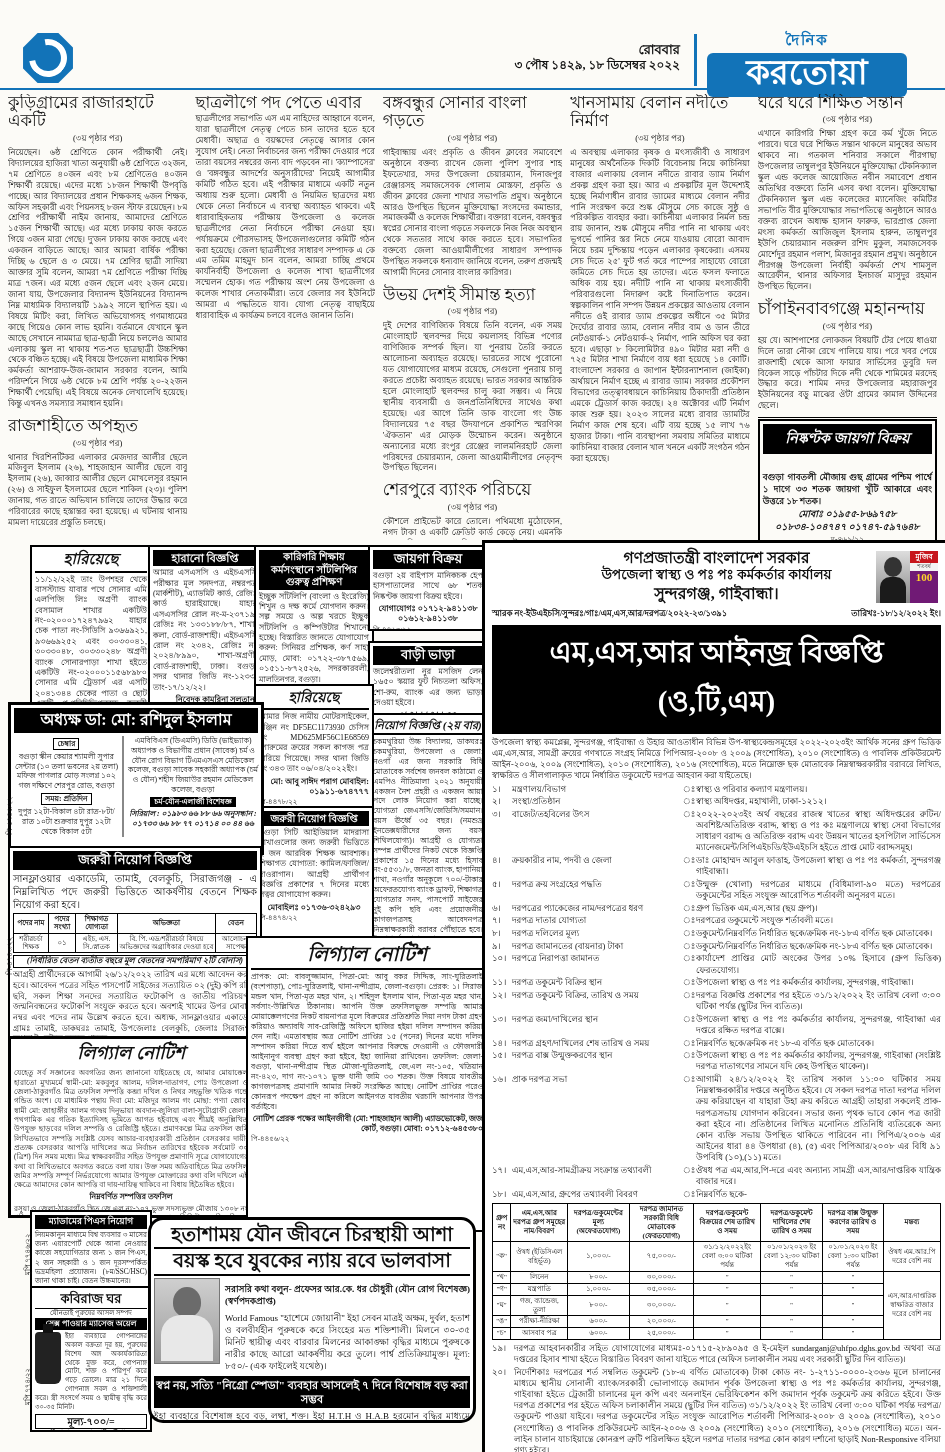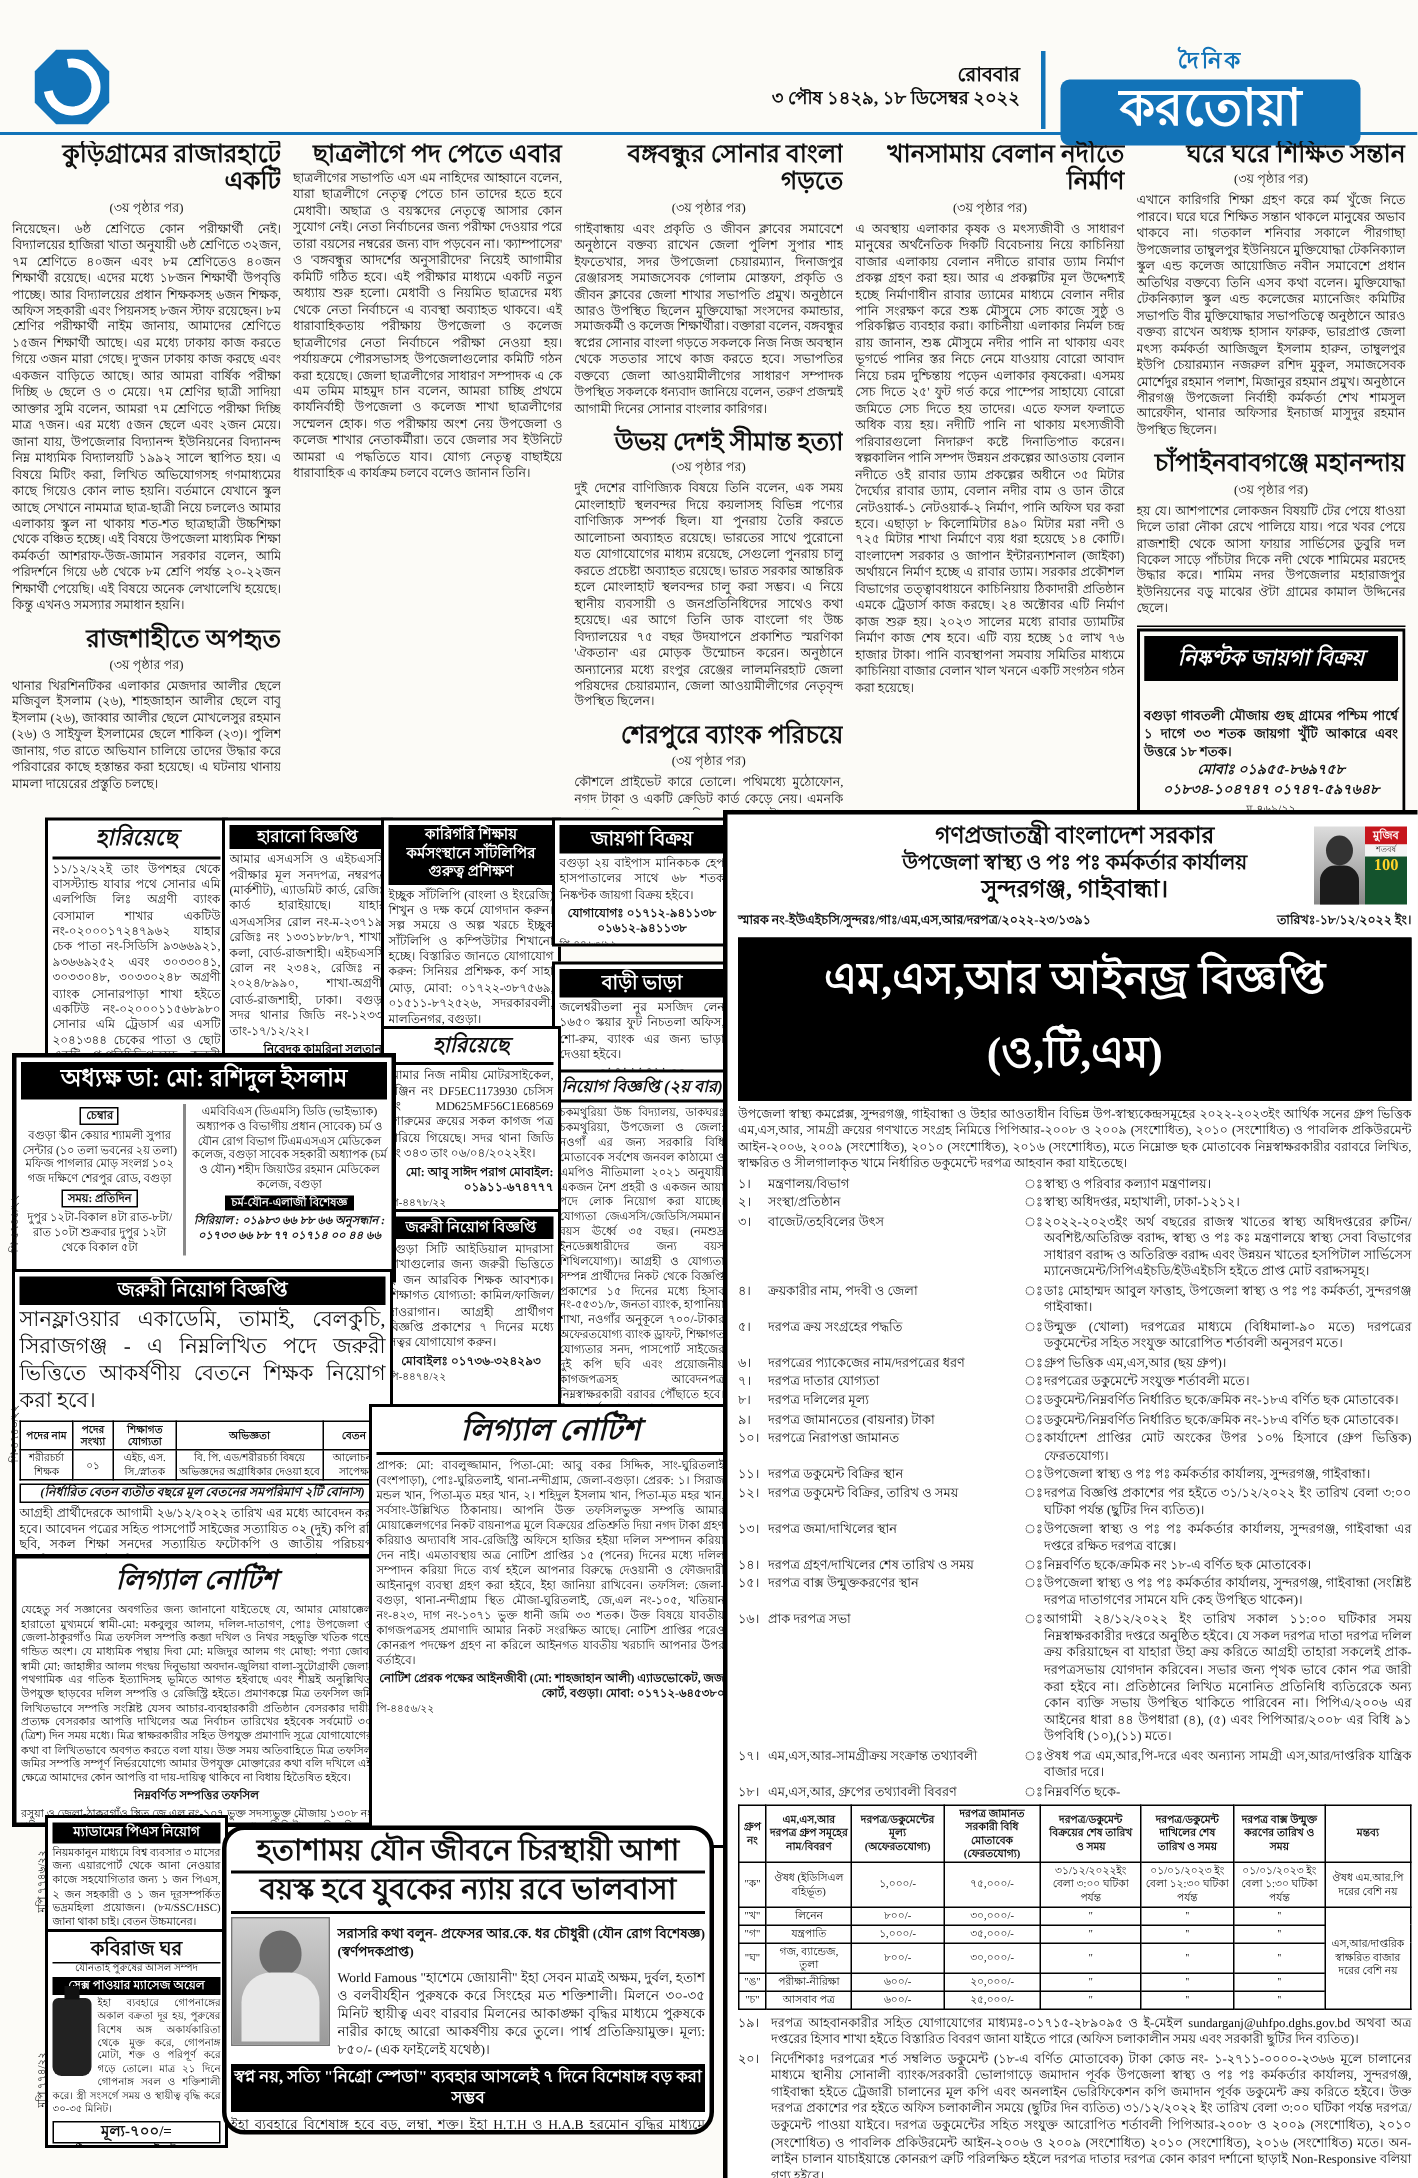--- a/index.html
+++ b/index.html
@@ -18,21 +18,21 @@
   .mast-divider{position:absolute;right:248px;top:16px;width:3px;height:52px;background:#1273b8;}
   .brand{position:absolute;right:38px;top:10px;width:200px;text-align:center;}
   .brand .b-top{color:#1273b8;font-weight:bold;font-size:15px;letter-spacing:2px;}
   .brand .b-main{background:#1273b8;color:#fff;font-weight:bold;font-size:34px;line-height:1.05;
                  border-radius:6px;padding:2px 8px 6px;}
   .head-rule{position:absolute;left:0;top:88px;width:945px;height:2px;background:#1273b8;}
   
   .topsec{position:absolute;left:8px;top:94px;width:929px;height:446px;display:flex;gap:8px;overflow:hidden;}
   .tcol{flex:1 1 0;overflow:hidden;}
   .art{margin-bottom:7px;}
-  .art .hl{font-weight:bold;font-size:16.5px;text-align:right;line-height:1.12;}
+  .art .hl{font-weight:normal;font-size:16.5px;text-align:left;line-height:1.12;}
   .art .cont{font-size:8.5px;text-align:center;margin:1px 0 2px;}
   .art .bd{font-size:8.4px;text-align:justify;line-height:1.3;}
   
   .plotad{border:2px solid #000;outline:1px solid #000;outline-offset:1px;padding:3px;margin-top:4px;}
   .plotad .ph{background:#000;color:#fff;font-weight:bold;font-style:italic;font-size:14.5px;
               text-align:center;padding:2px 0;border:1px solid #000;}
   .plotad .pb{font-size:8.8px;font-weight:bold;text-align:justify;margin-top:18px;line-height:1.35;}
   .plotad .pp{font-size:9.5px;font-weight:bold;font-style:italic;text-align:center;line-height:1.4;}
   .plotad .pc{font-size:7.5px;text-align:center;}
   
@@ -72,21 +72,21 @@
   .t-h1{font-size:15.5px;}
   .t-h2{font-size:13.5px;}
   .t-h3{font-size:16px;}
   .mujib{position:absolute;right:10px;top:8px;width:62px;height:52px;display:flex;}
   .mujib .mp{width:34px;height:52px;background:linear-gradient(180deg,#ddd,#888);position:relative;}
   .mujib .mp:before{content:"";position:absolute;left:8px;top:6px;width:18px;height:20px;background:#333;border-radius:50%;}
   .mujib .mp:after{content:"";position:absolute;left:4px;top:26px;width:26px;height:26px;background:#1b1b1b;border-radius:10px 10px 0 0;}
   .mujib .mt{flex:1;display:flex;flex-direction:column;}
   .mujib .m1{background:#c7161d;color:#fff;font-size:7.5px;font-weight:bold;text-align:center;}
   .mujib .m2{background:#f4f4f4;color:#333;font-size:5.5px;text-align:center;}
-  .mujib .m3{background:#14532d;color:#ffd42a;font-weight:bold;font-size:11px;text-align:center;flex:1;}
+  .mujib .m3{background:#701a75;color:#ffd42a;font-weight:bold;font-size:11px;text-align:center;flex:1;}
   .memo{display:flex;justify-content:space-between;font-size:8.4px;font-weight:bold;margin-top:3px;}
   .banner{background:#000;color:#fff;font-weight:bold;font-size:29px;text-align:center;
           padding:3px 0 6px;margin:4px 0 4px;border:1px solid #000;}
   .t-intro{font-size:8.3px;text-align:justify;line-height:1.32;}
   .t-item{display:flex;font-size:8.6px;line-height:1.3;margin-top:1.5px;}
   .t-item .n{flex:0 0 20px;}
   .t-item .lb{flex:0 0 170px;}
   .t-item .cl{flex:0 0 14px;text-align:center;}
   .t-item .vl{flex:1;text-align:justify;}
   .t-table{width:100%;border-collapse:collapse;margin:3px 0;}
@@ -254,21 +254,21 @@
         <div>এমবিবিএস (ডিএমসি) ডিডি (ভাইভ্যাক) অধ্যাপক ও বিভাগীয় প্রধান (সাবেক) চর্ম ও যৌন রোগ বিভাগ টিএমএসএস মেডিকেল কলেজ, বগুড়া সাবেক সহকারী অধ্যাপক (চর্ম ও যৌন) শহীদ জিয়াউর রহমান মেডিকেল কলেজ, বগুড়া</div>
         <span class="spc">চর্ম-যৌন-এলার্জী বিশেষজ্ঞ</span>
         <div style="font-weight:bold;font-style:italic;">সিরিয়াল : ০১৯৮৩ ৬৬ ৮৮ ৬৬  অনুসন্ধান : ০১৭৩৩ ৬৬ ৮৮ ৭৭  ০১৭১৪ ০০ ৪৪ ৬৬</div>
       </div>
     </div>
   </div>
   <div class="rot" style="left:-4px;top:290px;">পি-৫৭৪৫/২২</div>
 
   <div class="ad" style="left:0;top:301px;width:244px;height:186px;">
     <div class="inv" style="font-size:13px;">জরুরী নিয়োগ বিজ্ঞপ্তি</div>
-    <p style="font-size:14px;">সানফ্লাওয়ার একাডেমি, তামাই, বেলকুচি, সিরাজগঞ্জ - এ নিম্নলিখিত পদে জরুরী ভিত্তিতে আকর্ষণীয় বেতনে শিক্ষক নিয়োগ করা হবে।</p>
+    <p style="font-size:10px;">সানফ্লাওয়ার একাডেমি, তামাই, বেলকুচি, সিরাজগঞ্জ - এ নিম্নলিখিত পদে জরুরী ভিত্তিতে আকর্ষণীয় বেতনে শিক্ষক নিয়োগ করা হবে।</p>
     <table class="minitable">
       <tbody>
           <tr>
         <th>পদের নাম</th>
         <th>পদের সংখ্যা</th>
         <th>শিক্ষাগত যোগ্যতা</th>
         <th>অভিজ্ঞতা</th>
         <th>বেতন</th>
       </tr>
       <tr>

